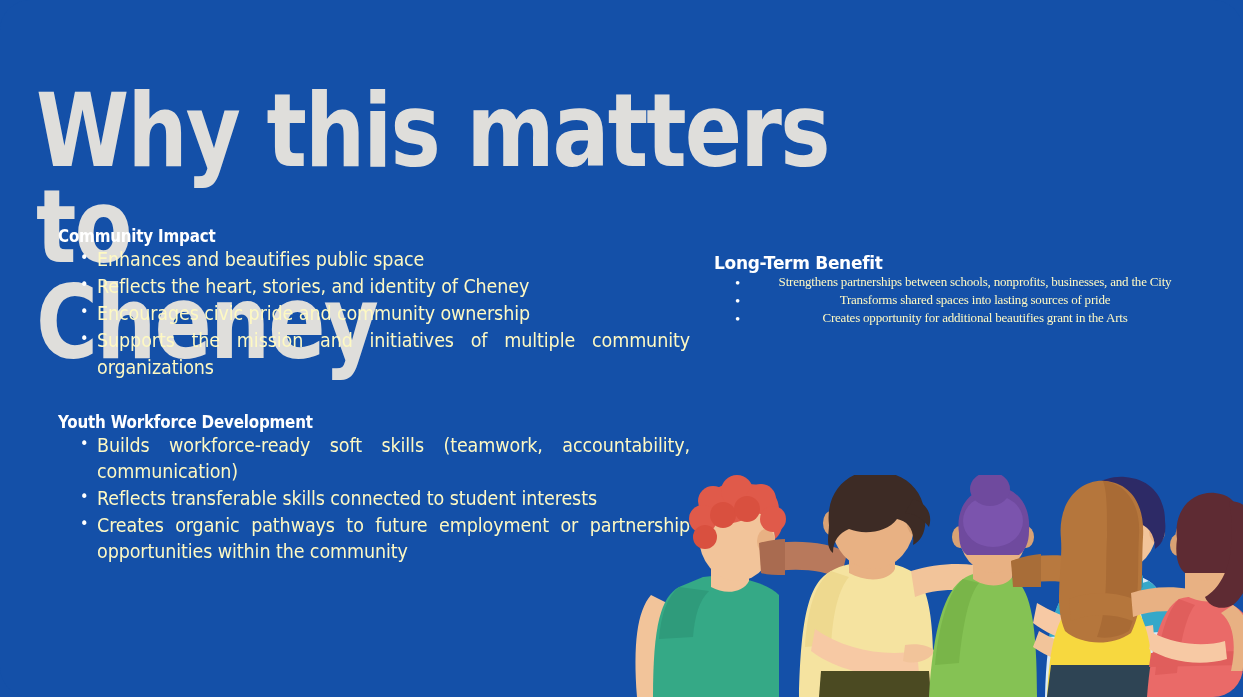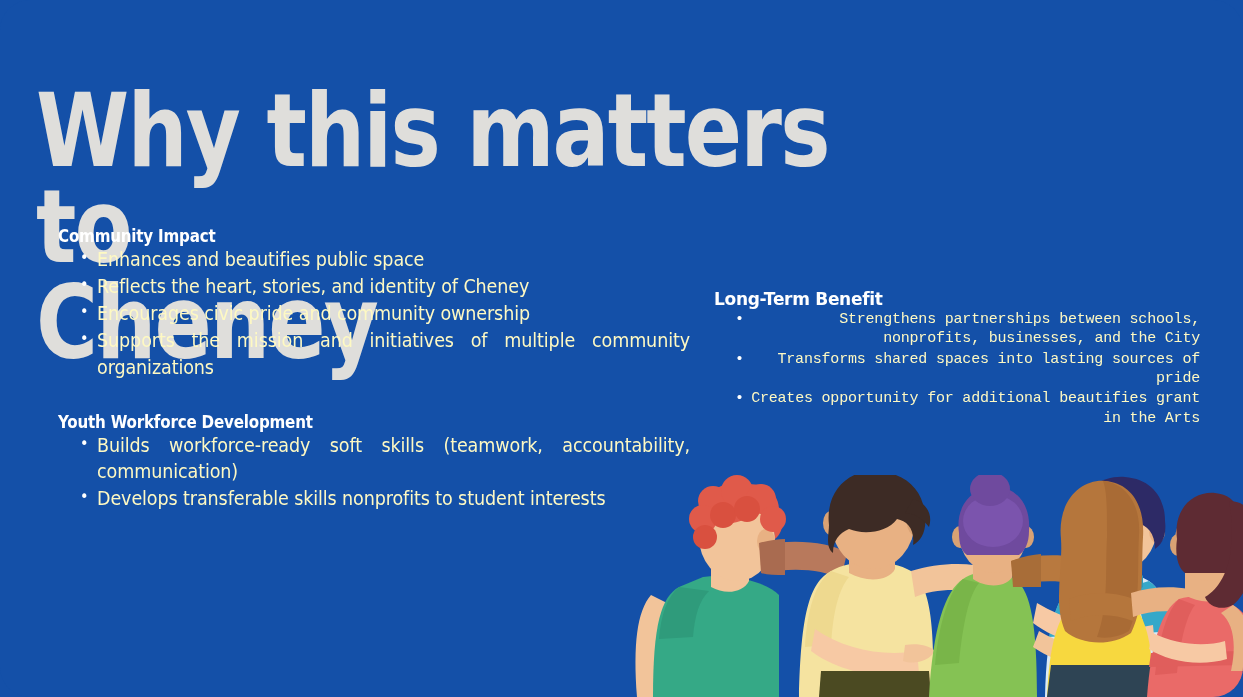--- a/index.html
+++ b/index.html
@@ -23,21 +23,21 @@
     letter-spacing:-2px;
     transform:scaleX(0.93);
     transform-origin:left top;
     white-space:pre-line;
     z-index:6;
   }
 
   
   .col{position:absolute; z-index:6;}
   .col-left{left:58px; top:226px; width:632px;}
-  .col-right{left:714px; top:253px; width:486px;margin-top:36px;}
+  .col-right{left:714px; top:253px; width:486px;}
 
   .sec-head{
     color:#ffffff; font-weight:700; margin:0 0 1px 0;
   }
   .col-left .sec-head{
     font-family:"Liberation Sans Narrow","DejaVu Sans Condensed","Liberation Sans",sans-serif;
     font-size:17.5px; letter-spacing:-0.2px; transform:scaleX(0.96);
     transform-origin:left center;
   }
   .col-right .sec-head{
@@ -61,24 +61,24 @@
   .col-left ul.bullets > li{
     font-family:"Liberation Sans Narrow","DejaVu Sans Condensed","Liberation Sans",sans-serif;
     font-size:19.5px;
     line-height:1.34;
     text-align:justify;
     letter-spacing:-0.1px;
   }
   .col-left ul.bullets > li::before{ left:22px; }
 
   .col-right ul.bullets > li{
-    font-family:Liberation Mono, monospace;
-    font-size:15px;
+    font-family:Liberation Serif, serif;
+    font-size:13px;
     line-height:1.29;
-    text-align:right;
+    text-align:center;
     letter-spacing:-0.2px;
     padding-left:36px;
   }
   .col-right ul.bullets > li::before{ left:21px; font-size:15px; }
 
   .spacer-gap{height:30px;}
 
   
   .illo{
     position:absolute; right:0; bottom:0;
@@ -106,21 +106,22 @@
         <li>Supports the mission and initiatives of multiple community organizations</li>
       </ul>
     </div>
 
     <div class="spacer-gap"></div>
 
     <div>
       <div class="sec-head">Youth Workforce Development</div>
       <ul class="bullets">
         <li>Builds workforce-ready soft skills (teamwork, accountability, communication)</li>
-        <li>Develops transferable skills nonprofits to student interests</li>
+        <li>Reflects transferable skills connected to student interests</li>
+        <li>Creates organic pathways to future employment or partnership opportunities within the community</li>
       </ul>
     </div>
 
   </div>
 
   <div class="col col-right">
     <div>
       <div class="sec-head">Long-Term Benefit</div>
       <ul class="bullets">
         <li>Strengthens partnerships between schools, nonprofits, businesses, and the City</li>

